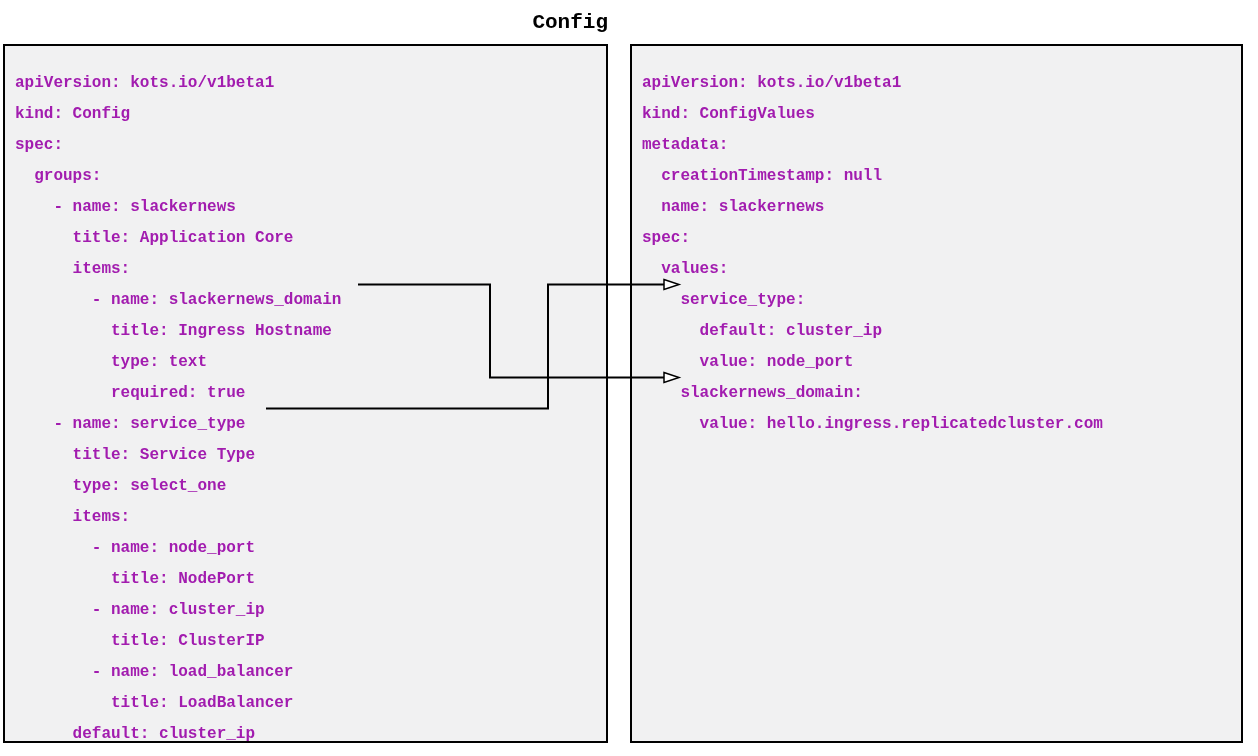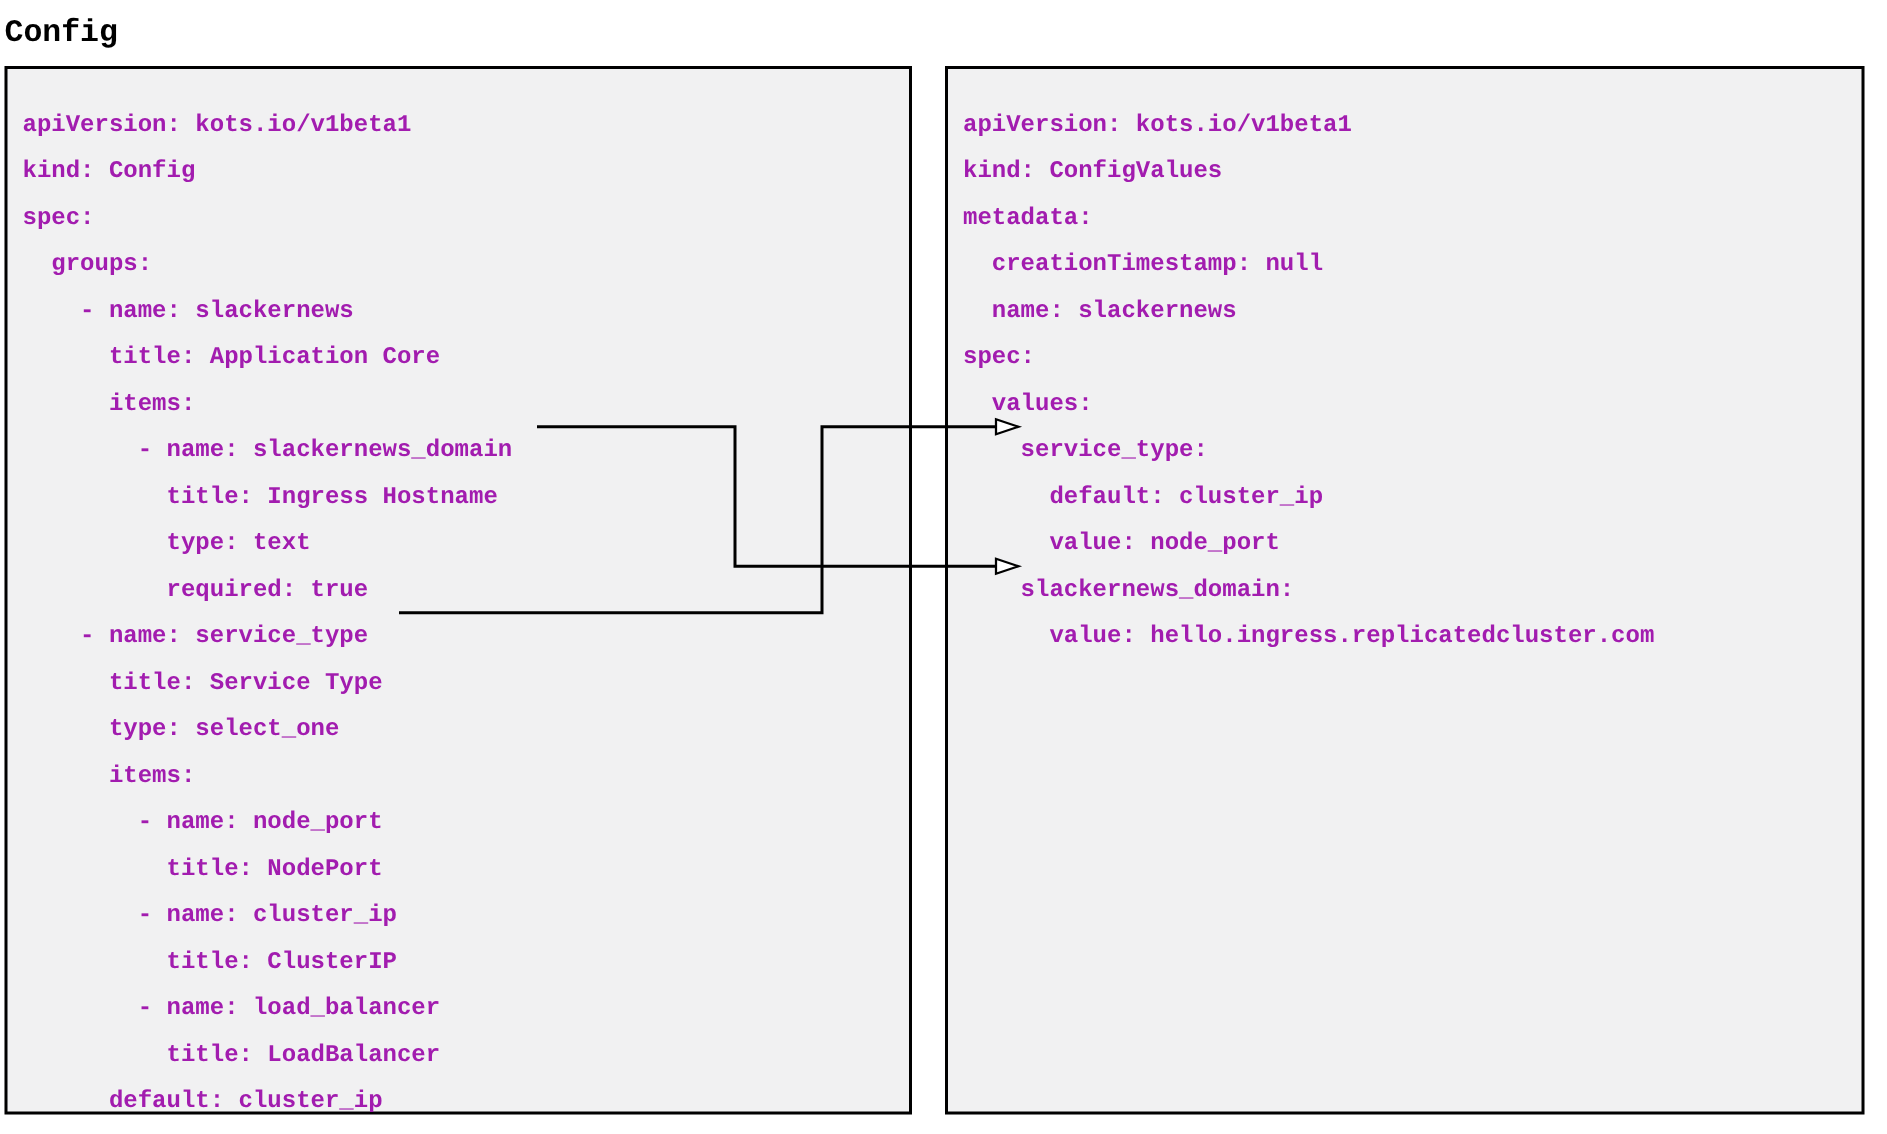--- a/index.html
+++ b/index.html
@@ -12,21 +12,21 @@
     width: 1258px;
     height: 756px;
     background: #ffffff;
     overflow: hidden;
   }
   .panel-title {
     position: absolute;
     top: 6px;
     height: 34px;
     line-height: 34px;
-    text-align: left;
+    text-align: right;
     font-family: "Liberation Mono", "DejaVu Sans Mono", monospace;
     font-weight: bold;
     font-size: 21px;
     color: #000000;
   }
   .panel-title.left  { left: 3px;   width: 605px; }
   .panel-title.right { left: 630px; width: 613px; }
   .panel {
     position: absolute;
     top: 44px;

